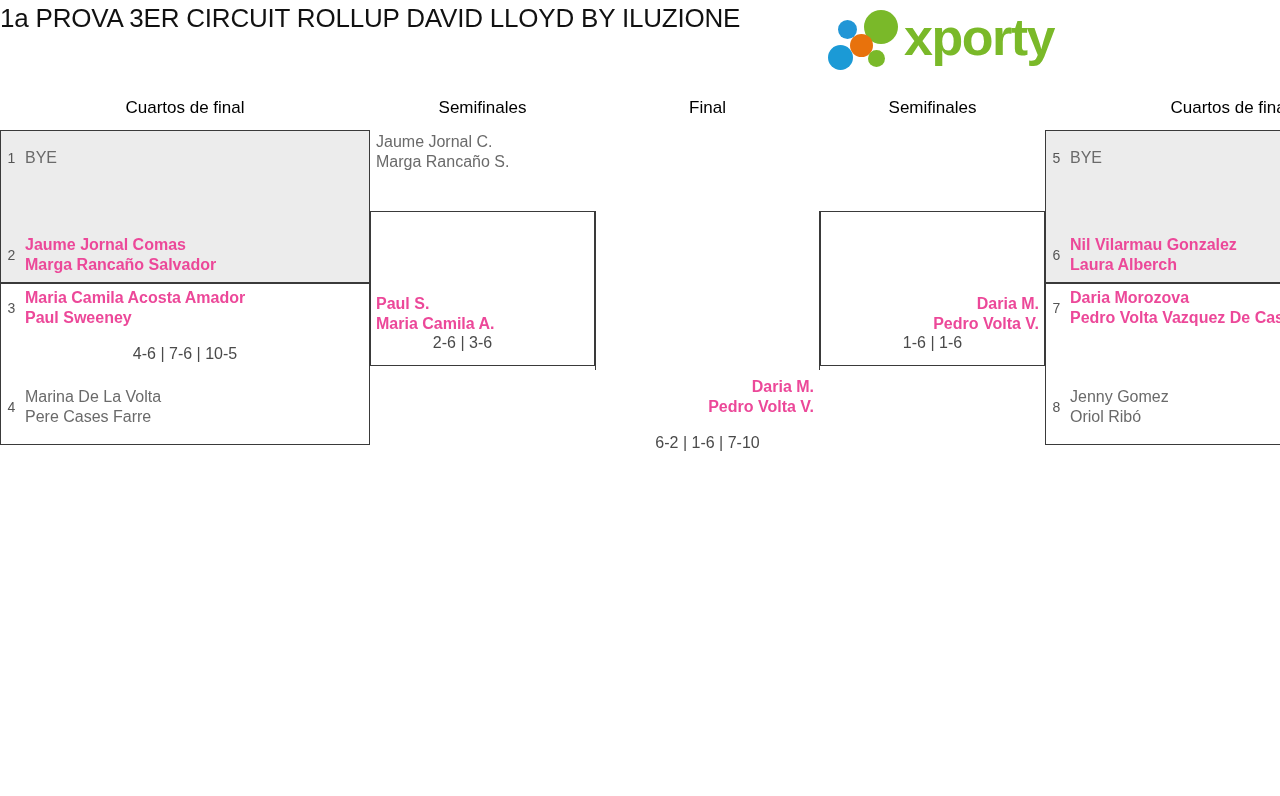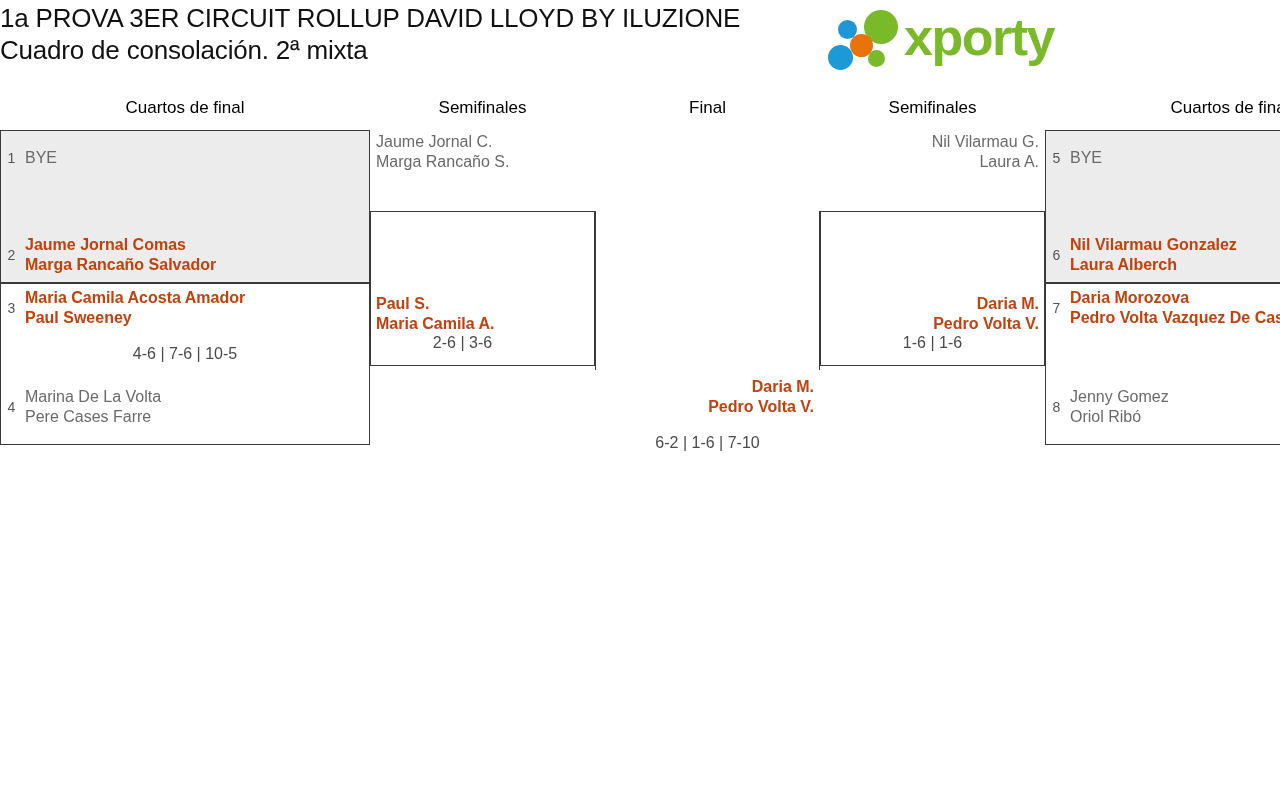--- a/index.html
+++ b/index.html
@@ -107,39 +107,38 @@
     flex-direction: column;
     line-height: 20px;
   }
   .team.right .names { align-items: flex-end; }
   .name {
     font-size: 16px;
     color: #6a6a6a;
     font-weight: 400;
     white-space: nowrap;
   }
-  .team.winner .name { color: #c2410c; font-weight: 700; }
+  .team.winner .name { color: #ec4899; font-weight: 700; }
 
   .score {
     position: absolute;
     font-size: 16px;
     color: #4a4a4a;
     white-space: nowrap;
   }
   .score.center { text-align: center; }
   .score.right  { text-align: right; }
 </style>
 </head>
 <body>
 
 <div class="page-header">
 
   <div class="title-block">
     <div class="title-line">1a PROVA 3ER CIRCUIT ROLLUP DAVID LLOYD BY ILUZIONE</div>
-    <div class="title-line">Cuadro de consolación. 2ª mixta</div>
   </div>
 
   <div class="logo">
     <div class="logo-dots">
       <span class="dot dot-blue-tl"></span>
       <span class="dot dot-green-big"></span>
       <span class="dot dot-orange"></span>
       <span class="dot dot-blue-bl"></span>
       <span class="dot dot-green-sm"></span>
     </div>
@@ -212,26 +211,20 @@
 
   <div class="match-box open-tb" style="left:595px; top:119px; width:225px; height:159px;"></div>
   <div class="score center" style="left:595px; top:342px; width:225px;">6-2 | 1-6 | 7-10</div>
   <div class="team winner right" style="left:595px; top:285px; width:219px;">
     <span class="names">
       <span class="name">Daria M.</span>
       <span class="name">Pedro Volta V.</span>
     </span>
   </div>
 
-  <div class="team right" style="left:820px; top:40px; width:219px;">
-    <span class="names">
-      <span class="name">Nil Vilarmau G.</span>
-      <span class="name">Laura A.</span>
-    </span>
-  </div>
 
   <div class="match-box" style="left:820px; top:119px; width:225px; height:155px;"></div>
   <div class="score center" style="left:820px; top:242px; width:225px;">1-6 | 1-6</div>
   <div class="team winner right" style="left:820px; top:202px; width:219px;">
     <span class="names">
       <span class="name">Daria M.</span>
       <span class="name">Pedro Volta V.</span>
     </span>
   </div>
 

